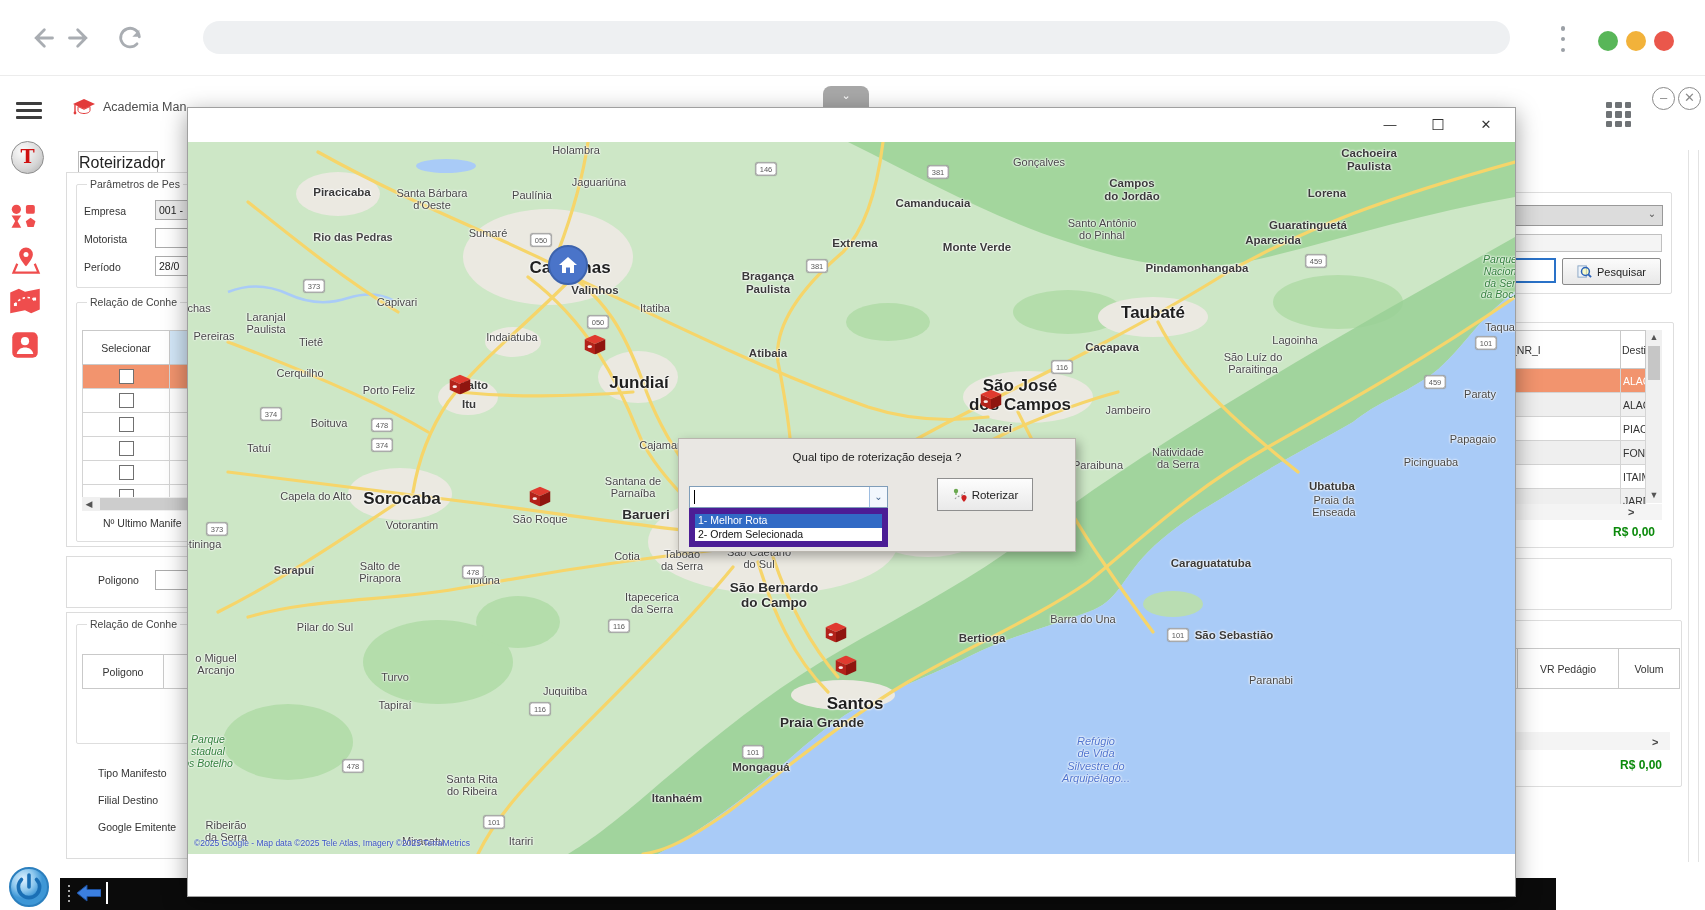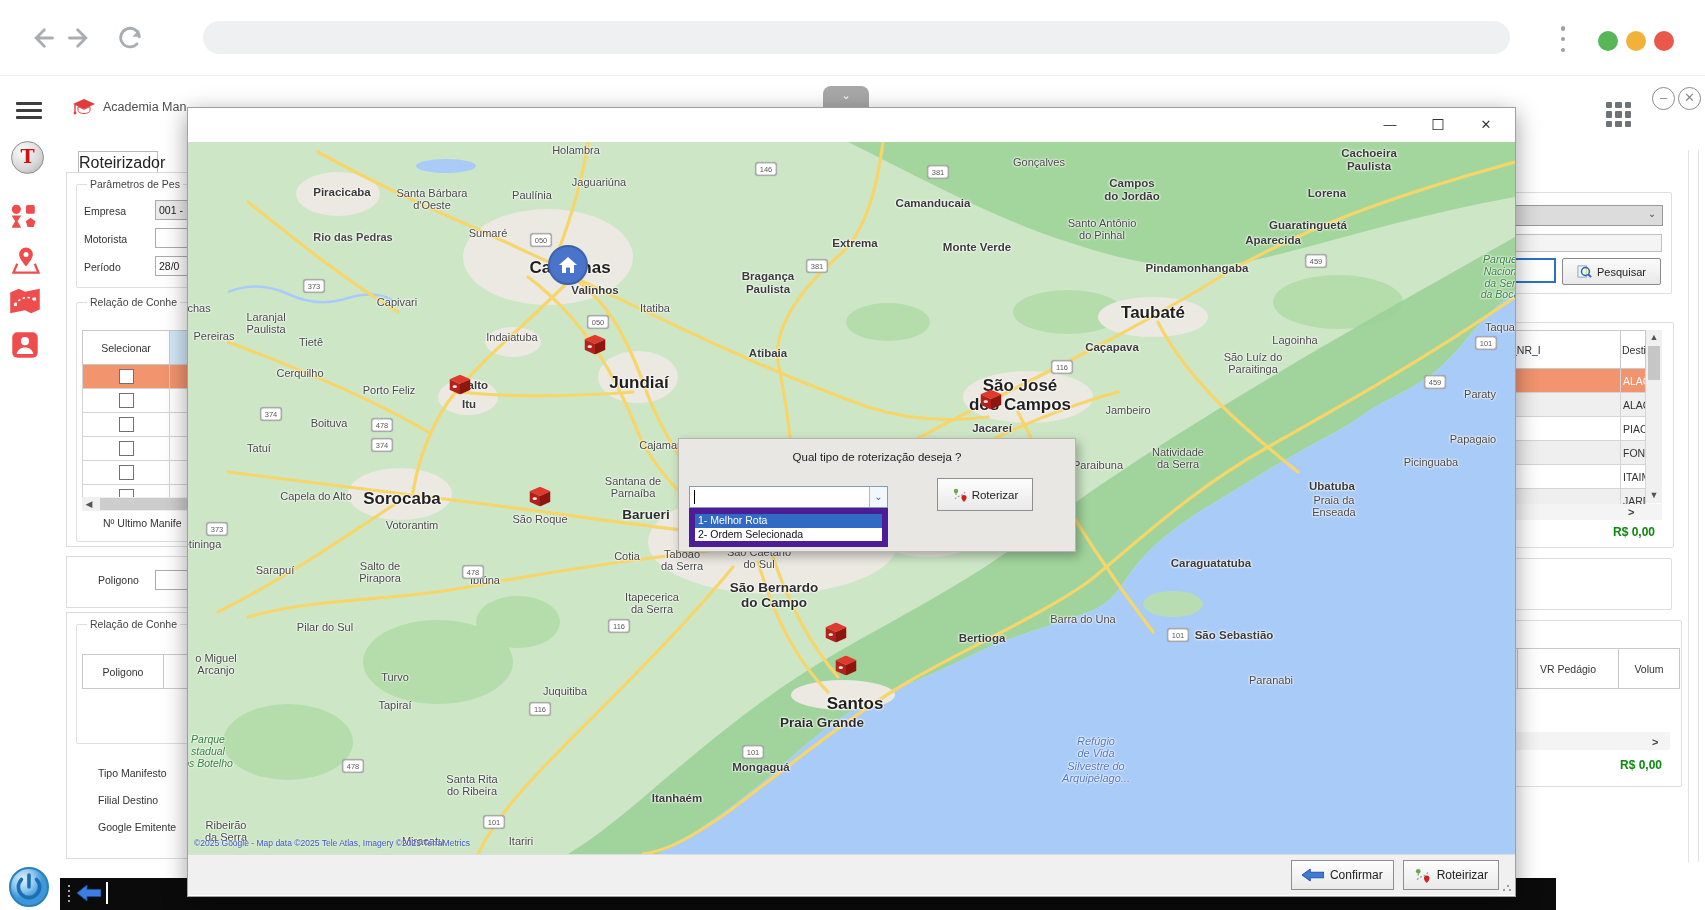--- a/index.html
+++ b/index.html
@@ -517,21 +517,21 @@
 Paraitinga</div>
         <div class="ml ml-md" style="left: 1292px; top: 252px;">Paraty</div>
         <div class="ml ml-md" style="left: 1285px; top: 297px;">Papagaio</div>
         <div class="ml ml-md" style="left: 1243px; top: 320px;">Picinguaba</div>
         <div class="ml ml-md" style="left: 1146px; top: 364px;">Praia da
 Enseada</div>
         <div class="ml ml-md" style="left: 895px; top: 477px;">Barra do Una</div>
         <div class="ml ml-md" style="left: 128px; top: 354px;">Capela do Alto</div>
         <div class="ml ml-md" style="left: 352px; top: 377px;">São Roque</div>
         <div class="ml ml-md" style="left: 224px; top: 383px;">Votorantim</div>
-        <div class="ml ml-md" style="left: 87px; top: 428px;">Sarapuí</div>
+        <div class="ml ml-md" style="left: 106px; top: 428px; font-weight: bold;">Sarapuí</div>
         <div class="ml ml-md" style="left: 192px; top: 430px;">Salto de
 Pirapora</div>
         <div class="ml ml-md" style="left: 297px; top: 438px;">Ibiúna</div>
         <div class="ml ml-md" style="left: 137px; top: 485px;">Pilar do Sul</div>
         <div class="ml ml-md" style="left: 207px; top: 535px;">Turvo</div>
         <div class="ml ml-md" style="left: 207px; top: 563px;">Tapiraí</div>
         <div class="ml ml-md" style="left: 377px; top: 549px;">Juquitiba</div>
         <div class="ml ml-md" style="left: 284px; top: 643px;">Santa Rita
 do Ribeira</div>
         <div class="ml ml-md" style="left: 235px; top: 699px;">Miracatu</div>
@@ -641,31 +641,13 @@
           <path d="M3 12 C6 8 10 10 13 5" fill="none" stroke="#999" stroke-width="1.2" stroke-dasharray="1.8 1.8"></path>
           <circle cx="4" cy="4" r="2.2" fill="#6aa84f"></circle>
             <line x1="4" y1="6" x2="4" y2="8" stroke="#6aa84f" stroke-width="1.2"></line>
           <path d="M12 8 a2.6 2.6 0 0 1 2.6 2.6 C14.6 12.6 12 15 12 15 S9.4 12.6 9.4 10.6 A2.6 2.6 0 0 1 12 8z" fill="#cc2222"></path>
         </svg>
         <span>Roterizar</span>
       </div>
     </div>
   </div>
 
-  <div id="winfoot">
-    <div class="foot-btn">
-      <svg width="22" height="14" viewBox="0 0 24 14">
-        <polygon points="0,7 9,0.5 9,4 24,4 24,10 9,10 9,13.5" fill="#3f7ad6" stroke="#1d4f9c" stroke-width="1"></polygon>
-      </svg>
-      <span>Confirmar</span>
-    </div>
-    <div class="foot-btn">
-      <svg width="17" height="17" viewBox="0 0 16 16">
-        <path d="M3 12 C6 8 10 10 13 5" fill="none" stroke="#999" stroke-width="1.2" stroke-dasharray="1.8 1.8"></path>
-        <circle cx="4" cy="4" r="2.2" fill="#6aa84f"></circle>
-          <line x1="4" y1="6" x2="4" y2="8" stroke="#6aa84f" stroke-width="1.2"></line>
-        <path d="M12 8 a2.6 2.6 0 0 1 2.6 2.6 C14.6 12.6 12 15 12 15 S9.4 12.6 9.4 10.6 A2.6 2.6 0 0 1 12 8z" fill="#cc2222"></path>
-      </svg>
-      <span>Roteirizar</span>
-    </div>
-    <div id="grip"></div>
-  </div>
 </div>
 
 </body></html>

